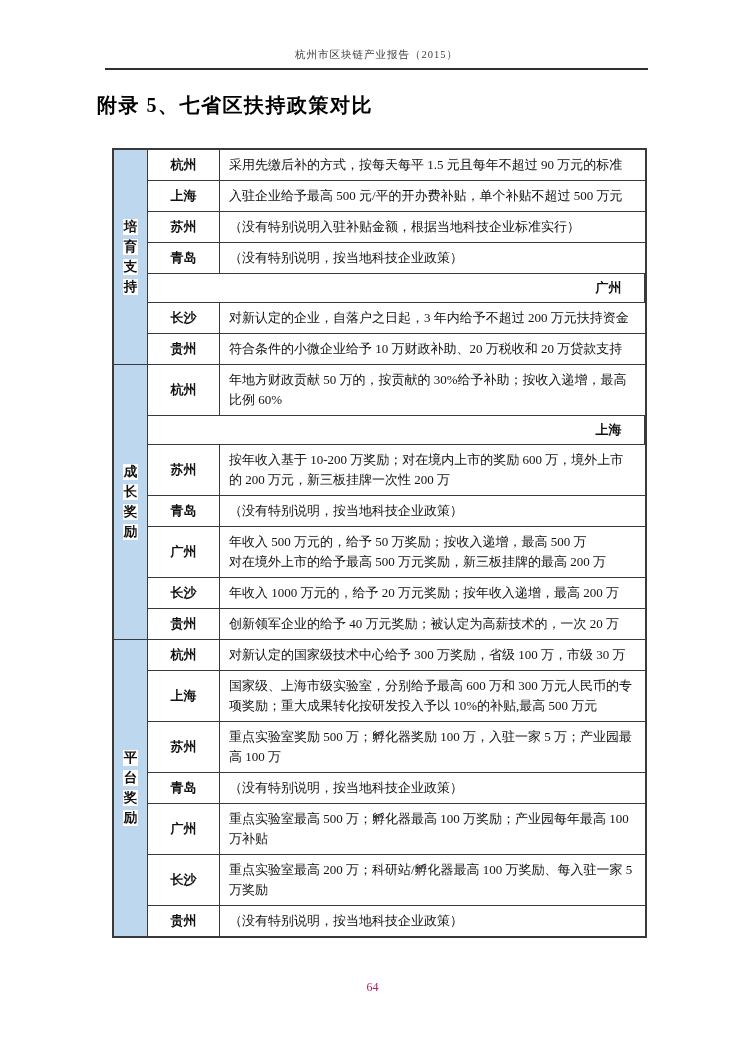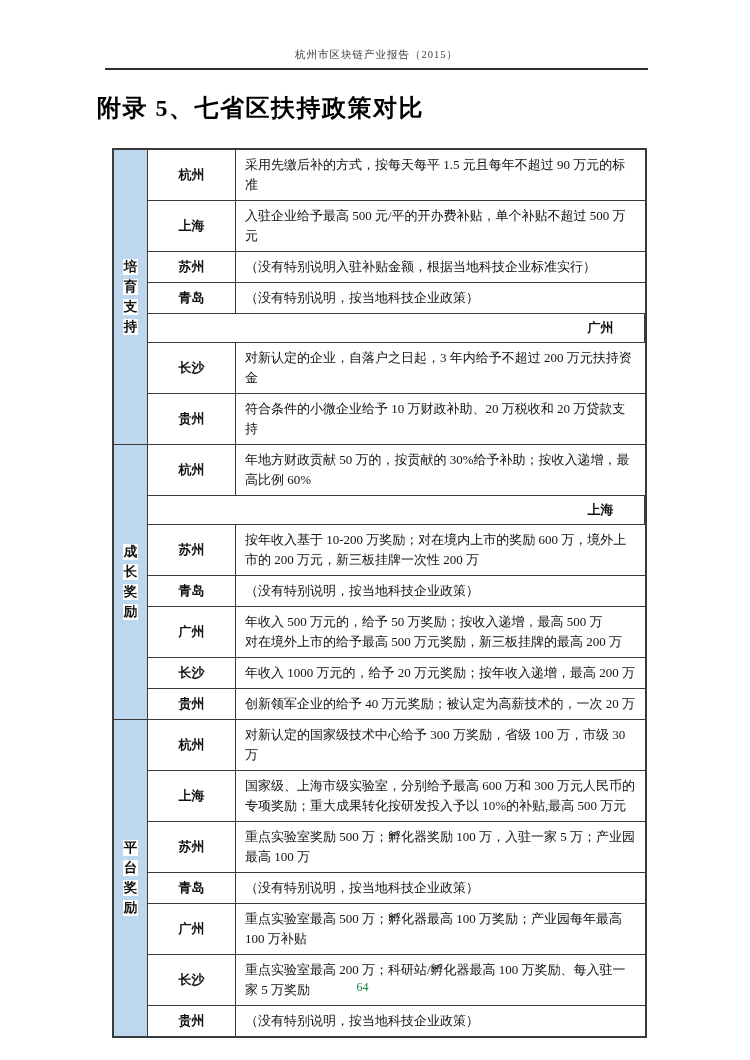--- a/index.html
+++ b/index.html
@@ -20,21 +20,21 @@
     font-size:10.5px; color:#3d3d3d; letter-spacing:1px;
   }
   .header-rule {
     position:absolute; top:68px; left:105px; width:543px;
     border-top:2px solid #2f2f2f; height:0;
   }
 
   
   .page-title {
     position:absolute; top:92px; left:97px;
-    font-size:24px; font-weight:bold; letter-spacing:1.5px; color:#000;text-align:right;
+    font-size:20px; font-weight:bold; letter-spacing:1.5px; color:#000;text-align:right;
   }
 
   
   .policy-table {
     position:absolute; top:148px; left:112px; width:535px;
     border:2px solid #3a3a3a;
     box-sizing:border-box;
     background:#ffffff;
   }
   .group-section { display:flex; }
@@ -55,34 +55,34 @@
 
   .rows { flex:1 1 auto; min-width:0; }
   .row { display:flex; }
   .row + .row { border-top:1px solid #3a3a3a;justify-content:flex-end; }
 
   .city-cell {
     width:67px; flex:0 0 67px;
     border-right:1px solid #3a3a3a;
     display:flex; align-items:center; justify-content:center;
     font-size:13px; font-weight:bold;
-    padding:5px 10px; box-sizing:content-box;
+    padding:5px 2px; box-sizing:content-box;
   }
   .policy-cell {
     flex:1 1 auto; min-width:0;
     display:flex; align-items:center;
     padding:5px 10px 5px 9px;
     font-size:13px; line-height:20px;
     white-space:pre-line;
   }
 
   
   .page-number {
-    position:absolute; top:980px; left:91px; width:543px;
-    text-align:center; font-size:12px; color:#15803d;
+    position:absolute; top:980px; left:101px; width:543px;
+    text-align:center; font-size:12px; color:#be185d;
   }
 </style>
 </head>
 <body>
 
 <div class="page">
 
   <div class="doc-header">杭州市区块链产业报告（2015）</div>
   <div class="header-rule"></div>
 

